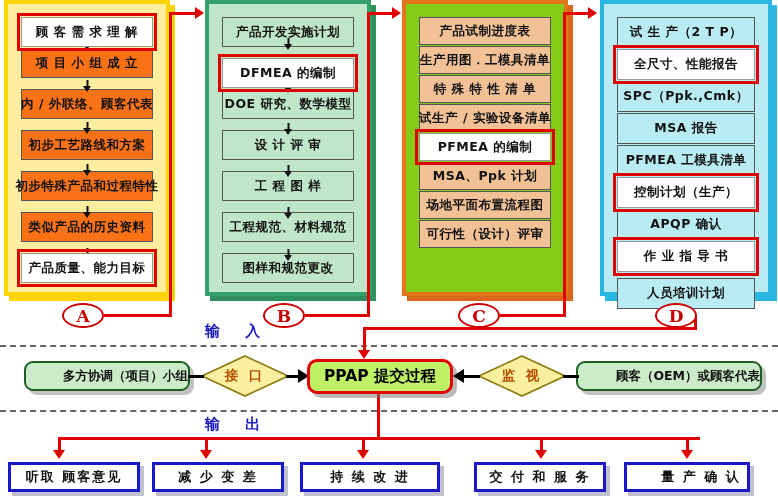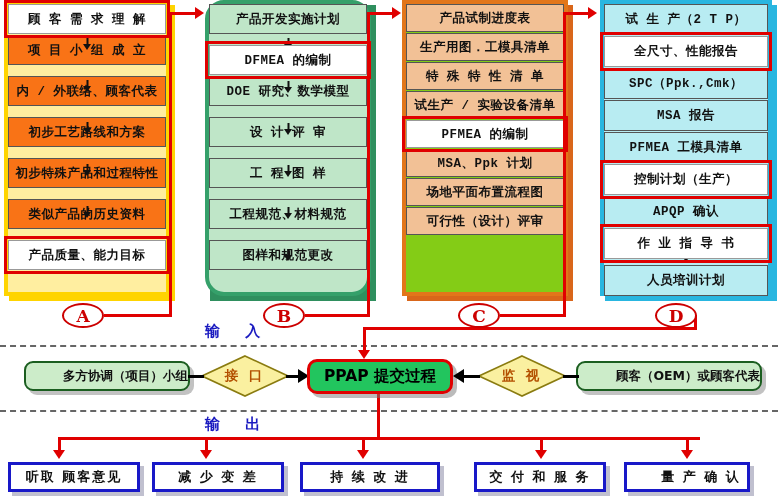--- a/index.html
+++ b/index.html
@@ -11,22 +11,21 @@
     overflow: hidden;
   }
   #root { position: relative; width: 778px; height: 500px; background: #fff; }
 
   
   .phase-col { position: absolute; top: 0; }
   .phase-frame {
     position: absolute; top: 0; left: 0;
     width: 100%;
     border-width: 4px; border-style: solid;
-    padding: 0;
-    font-family: Liberation Mono, monospace;
+    padding: 13px;
   }
   .phase-shadow {
     position: absolute; left: 5px; top: 5px;
     width: 100%; height: 100%;
   }
   .steps { position: relative; }
   .step {
     position: relative;
     height: 30px;
     border: 1px solid #555;
@@ -126,21 +125,21 @@
     background: #ccecc9;
     display: flex; align-items: center; justify-content: flex-end;
     font-size: 12.5px; font-weight: 600; color: #111;
     white-space: nowrap; z-index: 14;
     box-shadow: 4px 4px 0 rgba(120,120,120,0.45);
   }
   .ppap {
     position: absolute;
     border: 3px solid #e00000;
     border-radius: 10px;
-    background: #22c55e;
+    background: #bef264;
     display: flex; align-items: center; justify-content: center;
     font-size: 15.5px; font-weight: bold; color: #000;
     white-space: nowrap; z-index: 16;
     box-shadow: 4px 4px 0 rgba(120,120,120,0.5);
   }
   .diamond-wrap { position: absolute; z-index: 15; }
   .diamond-wrap svg { display: block; }
   .diamond-text {
     position: absolute; inset: 0;
     display: flex; align-items: center; justify-content: center;
@@ -217,21 +216,21 @@
     <div class="vline" style="top:164px; height:8px;"></div>
       <div class="vhead" style="top:170px;"></div>
     <div class="vline" style="top:206px; height:8px;"></div>
       <div class="vhead" style="top:212px;"></div>
     <div class="vline" style="top:248px; height:8px;"></div>
       <div class="vhead" style="top:254px;"></div>
   </div>
 
   <div class="phase-col col-b" style="left:205px; width:166px;">
     <div class="phase-shadow" style="height:296px;"></div>
-    <div class="phase-frame" style="height:296px;border-radius:19px;">
+    <div class="phase-frame" style="height:296px;">
       <div class="steps">
         <div class="step gap">
             <span>产品开发实施计划</span>
           </div>
         <div class="step hl">
             <span>DFMEA 的编制</span>
           </div>
         <div class="step gap">
             <span>DOE 研究、数学模型</span>
           </div>

